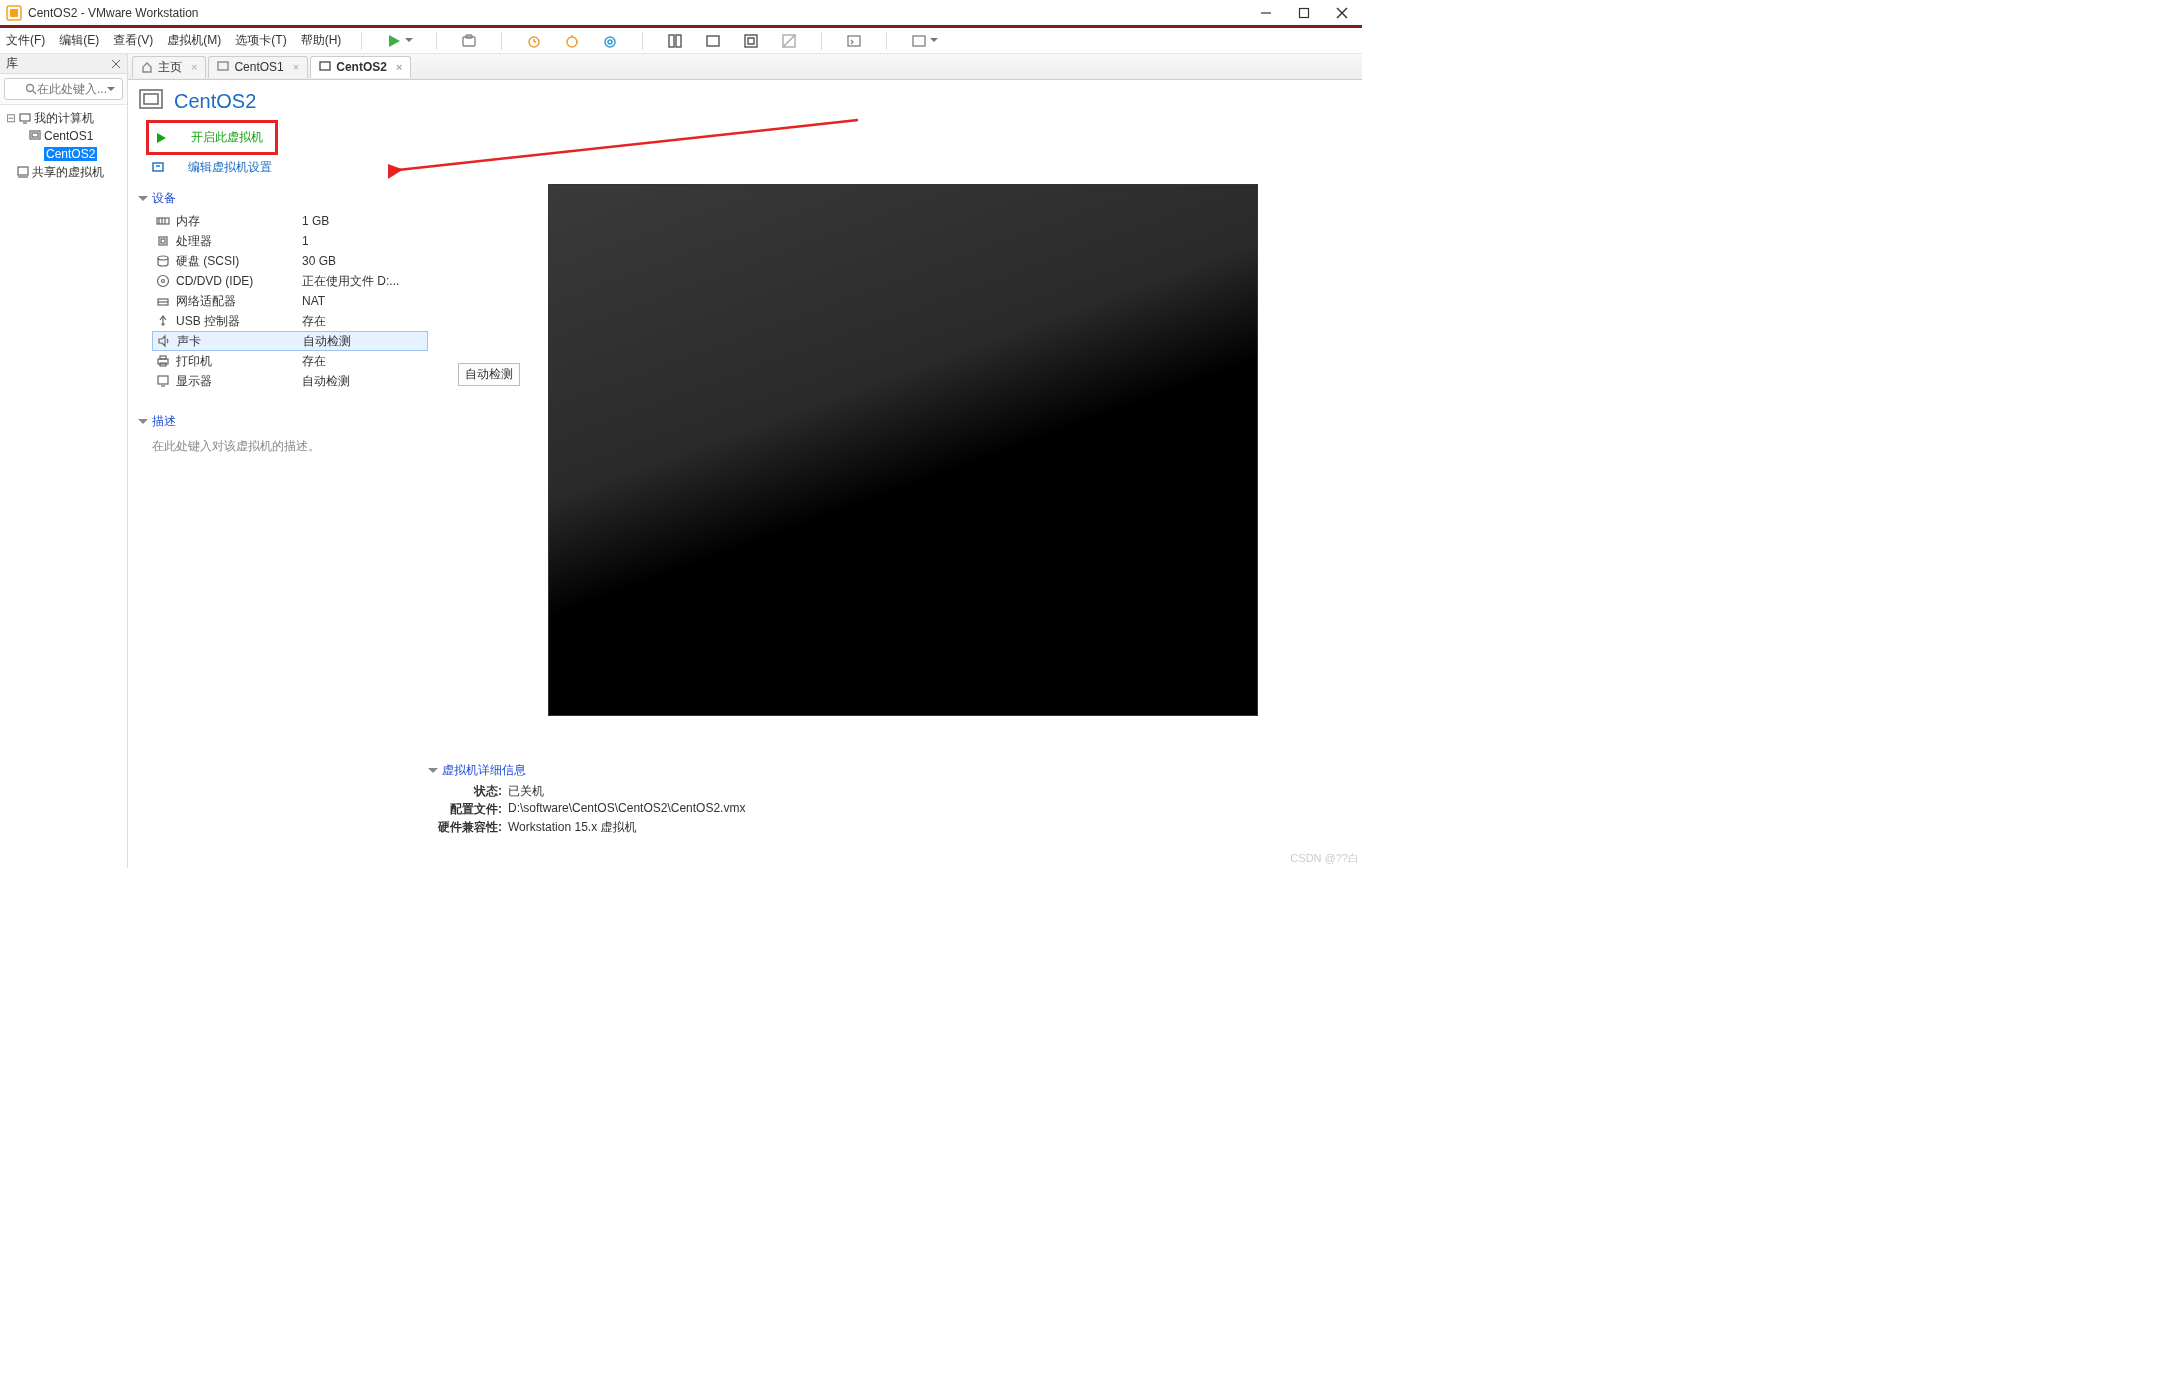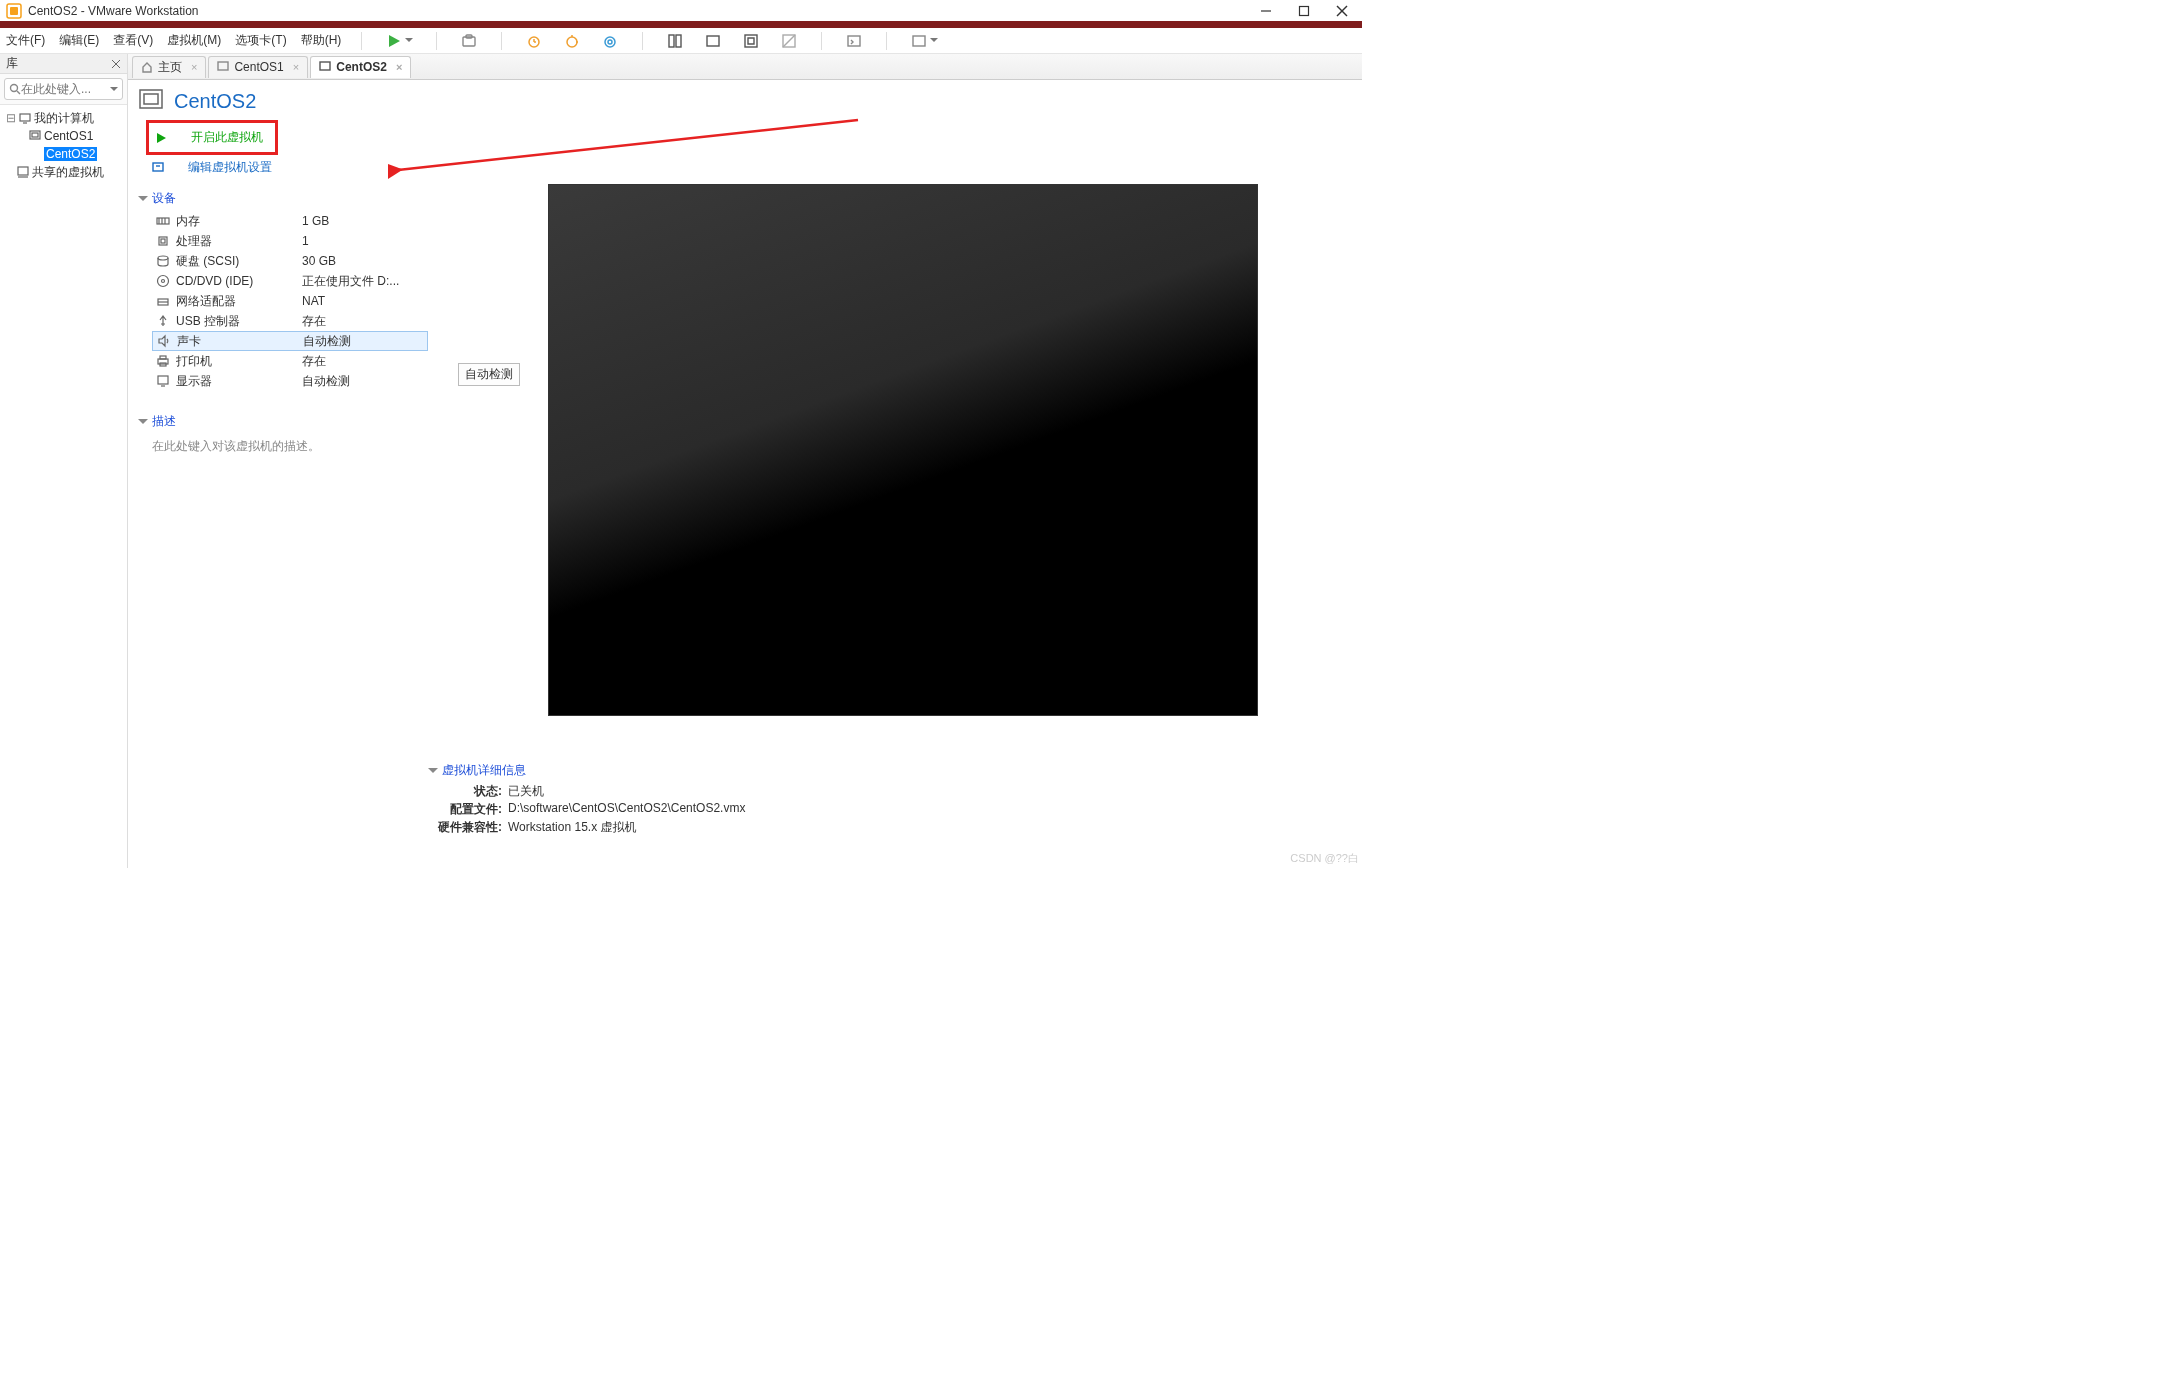--- a/index.html
+++ b/index.html
@@ -1,19 +1,19 @@
 <!DOCTYPE html>
 <html><head>
   <meta charset="utf-8">
   <style>
     * { box-sizing: border-box; margin: 0; padding: 0; }
     body { font-family: "Microsoft YaHei", "Segoe UI", Tahoma, sans-serif; font-size: 12px; background: #fff; color: #333; overflow: hidden; width: 1362px; height: 868px; position: relative; }
 
     
-    .titlebar { height: 28px; display: flex; align-items: center; padding: 0 6px; border-bottom: 7px solid #7f1d1d; }
+    .titlebar { height: 28px; display: flex; align-items: center; padding: 0 6px; border-bottom: 3px solid #7f1d1d; }
     .titlebar .app-icon { width: 16px; height: 16px; margin-right: 6px; }
     .titlebar .title { flex: 1; }
     .titlebar .win-controls { display: flex; gap: 18px; padding-right: 4px; }
     .win-btn { width: 20px; height: 20px; display: flex; align-items: center; justify-content: center; }
 
     
     .menubar { height: 26px; display: flex; align-items: center; padding: 0 6px; gap: 14px; border-bottom: 1px solid #e5e5e5; }
     .menubar .menu-item { cursor: default; }
     .tb-sep { width: 1px; height: 18px; background: #ddd; margin: 0 6px; }
     .tb-btn { height: 22px; display: flex; align-items: center; padding: 0 3px; }
@@ -21,21 +21,21 @@
     .dd-caret { border: 4px solid transparent; border-top-color: #777; margin-left: 2px; margin-top: 3px; }
 
     
     .main { display: flex; height: calc(100% - 28px - 26px); }
 
     
     .sidebar { width: 128px; border-right: 1px solid #ddd; display: flex; flex-direction: column; background: #fafafa; }
     .sb-header { height: 20px; display: flex; align-items: center; padding: 0 6px; font-size: 12px; background: #f0f0f0; border-bottom: 1px solid #ddd; }
     .sb-header .sb-close { margin-left: auto; }
     .sb-search { padding: 4px 4px; border-bottom: 1px solid #e5e5e5; }
-    .sb-search .search-box { display: flex; align-items: center; height: 22px; border: 1px solid #ccc; border-radius: 3px; background: #fff; padding: 0 4px; }
+    .sb-search .search-box { display: flex; align-items: center; height: 22px; border: 1px solid #ccc; border-radius: 3px; background: #fff; padding: 0 20px; }
     .sb-search input { border: none; outline: none; width: 70px; font-size: 12px; }
     .sb-search .dd-caret { margin-left: auto; }
     .sb-tree { padding: 4px 0; overflow: auto; background: #fff; flex: 1; }
     .tree-row { display: flex; align-items: center; height: 18px; padding-left: 6px; gap: 2px; }
     .tree-row.indent-1 { padding-left: 28px; }
     .tree-row.selected .tree-label { background: #0a84ff; color: #fff; padding: 0 2px; }
     .tree-icon { width: 14px; height: 14px; display: flex; align-items: center; justify-content: center; }
     .tree-toggle { color: #888; width: 10px; }
 
     

